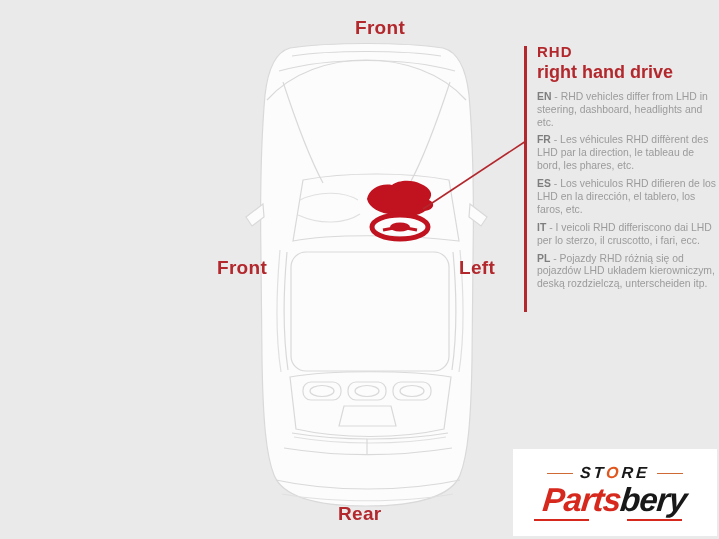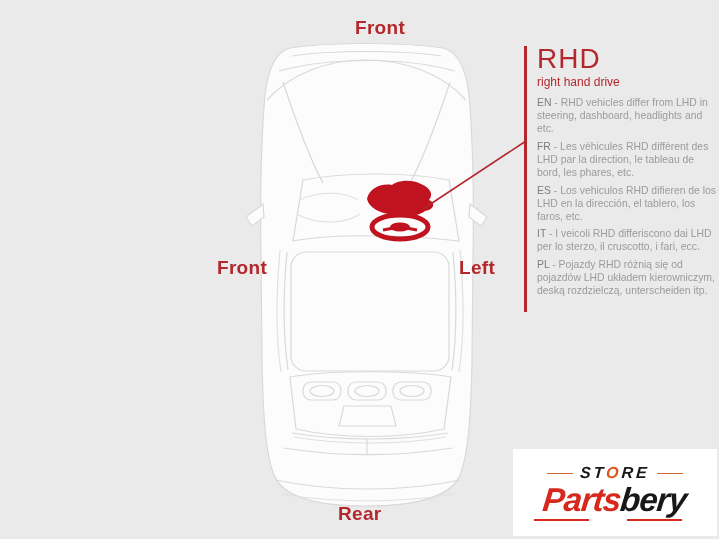--- a/index.html
+++ b/index.html
@@ -24,30 +24,30 @@
 
   
   #panel-divider{
     position:absolute;left:524px;top:46px;width:3px;height:266px;
     background:#b3282d;
   }
   #rhd-panel{
     position:absolute;left:537px;top:44px;width:180px;
   }
   #rhd-title{
-    color:#b3282d;font-weight:normal;font-size:28px;line-height:1.05;
+    color:#b3282d;font-weight:bold;font-size:15px;line-height:1.05;
     letter-spacing:1px;
   }
   #rhd-subtitle{
-    color:#b3282d;font-weight:normal;font-size:12px;margin:2px 0 8px 0;
+    color:#b3282d;font-weight:bold;font-size:18px;margin:2px 0 8px 0;
   }
   .lang-entry{
     color:#9b9b9b;font-size:10.4px;line-height:1.24;margin:0 0 5px 0;
   }
-  .lang-code{font-weight:normal;color:#7e7e7e;}
+  .lang-code{font-weight:bold;color:#7e7e7e;}
 
   
   #logo-box{
     position:absolute;left:513px;top:449px;width:204px;height:87px;
     background:#ffffff;
     display:flex;flex-direction:column;align-items:center;justify-content:center;
   }
   #logo-store-row{
     display:flex;align-items:center;gap:7px;margin-bottom:1px;
   }

